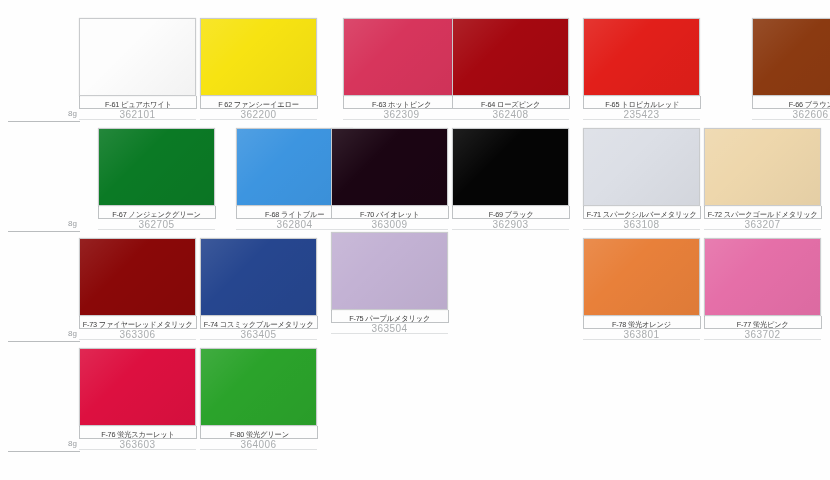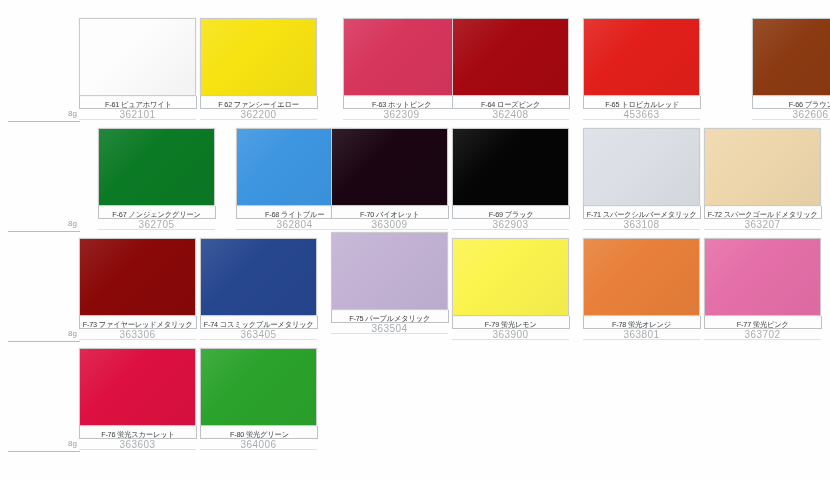--- a/index.html
+++ b/index.html
@@ -148,21 +148,21 @@
         <div class="sheen"></div>
       </div>
       <div class="swatch-name-plate"><span class="swatch-name">F-64 ローズピンク</span></div>
       <div class="swatch-code">362408</div>
     </div>
     <div class="swatch-cell" style="top: 18px; left: 583px;">
       <div class="swatch-chip" style="background: rgb(226, 31, 26);">
         <div class="sheen"></div>
       </div>
       <div class="swatch-name-plate"><span class="swatch-name">F-65 トロピカルレッド</span></div>
-      <div class="swatch-code">453663</div>
+      <div class="swatch-code">235423</div>
     </div>
     <div class="swatch-cell" style="top: 18px; left: 704px; padding-left: 48px;">
       <div class="swatch-chip" style="background: rgb(139, 58, 17);">
         <div class="sheen"></div>
       </div>
       <div class="swatch-name-plate"><span class="swatch-name">F-66 ブラウン</span></div>
       <div class="swatch-code">362606</div>
     </div>
     <div class="swatch-cell" style="top: 128px; left: 79px; padding-left: 19px;">
       <div class="swatch-chip" style="background: rgb(11, 122, 37);">
@@ -220,27 +220,20 @@
       <div class="swatch-name-plate"><span class="swatch-name">F-74 コスミックブルーメタリック</span></div>
       <div class="swatch-code">363405</div>
     </div>
     <div class="swatch-cell" style="top: 232px; left: 331px;">
       <div class="swatch-chip" style="background: rgb(195, 178, 212);">
         <div class="sheen"></div>
       </div>
       <div class="swatch-name-plate"><span class="swatch-name">F-75 パープルメタリック</span></div>
       <div class="swatch-code">363504</div>
     </div>
-    <div class="swatch-cell" style="top: 238px; left: 452px;">
-      <div class="swatch-chip" style="background: rgb(251, 244, 78);">
-        <div class="sheen"></div>
-      </div>
-      <div class="swatch-name-plate"><span class="swatch-name">F-79 蛍光レモン</span></div>
-      <div class="swatch-code">363900</div>
-    </div>
     <div class="swatch-cell" style="top: 238px; left: 583px;">
       <div class="swatch-chip" style="background: rgb(232, 128, 58);">
         <div class="sheen"></div>
       </div>
       <div class="swatch-name-plate"><span class="swatch-name">F-78 蛍光オレンジ</span></div>
       <div class="swatch-code">363801</div>
     </div>
     <div class="swatch-cell" style="top: 238px; left: 704px;">
       <div class="swatch-chip" style="background: rgb(229, 111, 168);">
         <div class="sheen"></div>

